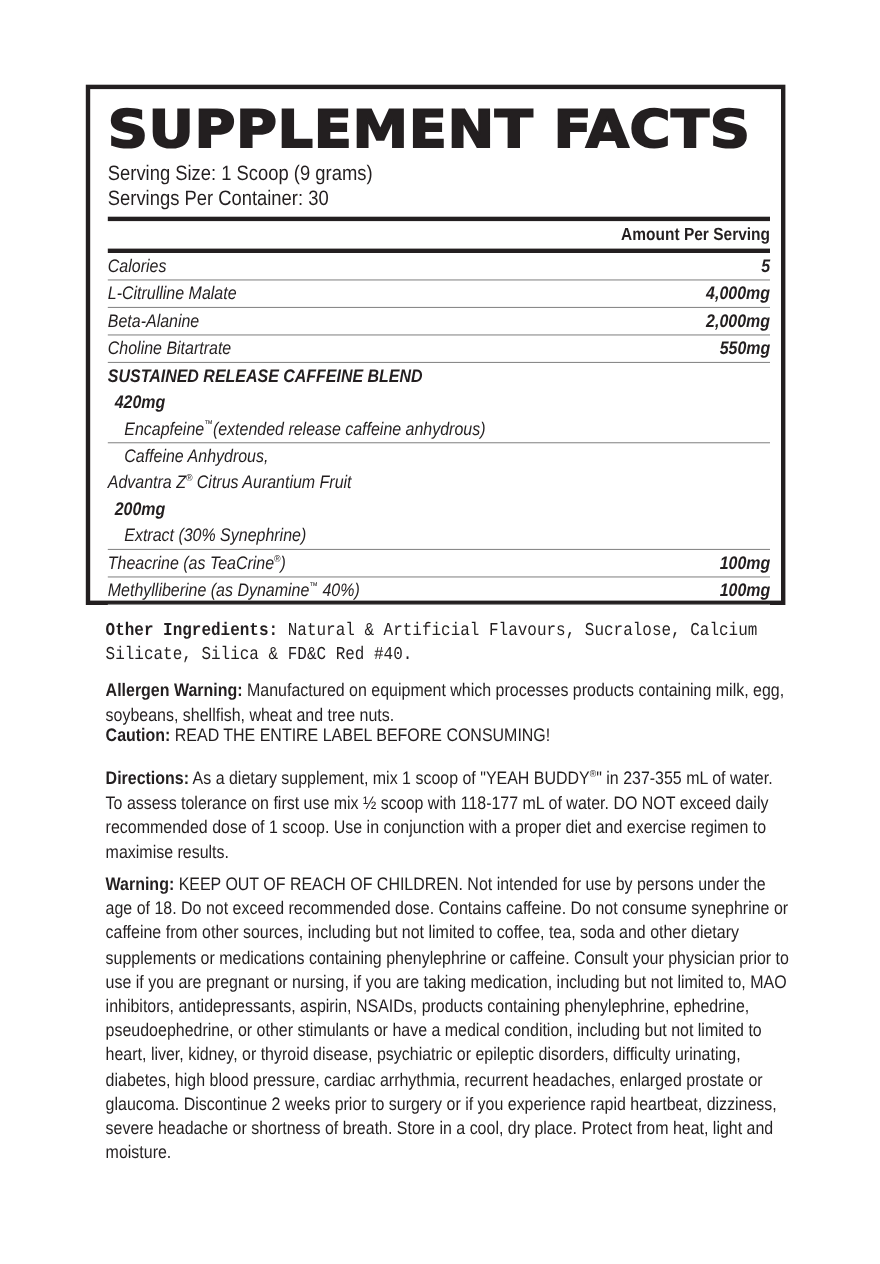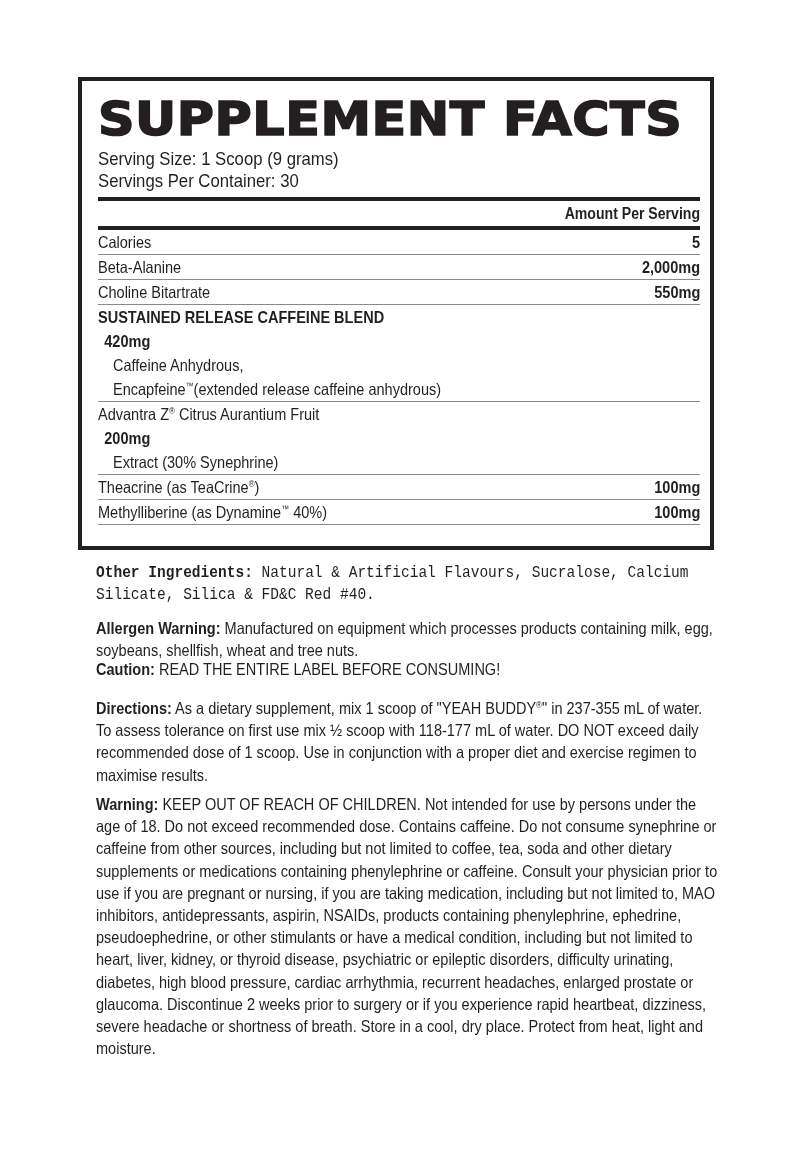--- a/index.html
+++ b/index.html
@@ -11,21 +11,21 @@
   .title {
     font-family: "DejaVu Sans", sans-serif; font-weight: 900; font-size: 47px;
     letter-spacing: 0.5px; line-height: 1; margin-top: 14px; transform: scaleX(1.08); transform-origin: left;
     -webkit-text-stroke: 1.6px #231f20; white-space: nowrap;
   }
   .serving { font-size: 19px; line-height: 22px; transform: scaleX(0.88); transform-origin: left; white-space: nowrap; }
   .serving.first { margin-top: 6px; }
   .thick-rule { height: 4px; background: #231f20; margin-top: 5px; }
   .aps { text-align: right; font-weight: bold; font-size: 16px; line-height: 22px; padding-top: 2px; transform: scaleX(0.88); transform-origin: right; }
   .thick-rule2 { height: 4px; background: #231f20; margin-top: 1px; }
-  .row { display: flex; justify-content: space-between; align-items: baseline; font-size: 16.5px; line-height: 24px; border-bottom: 1px solid #8a8a8a; }
+  .row { display: flex; justify-content: space-between; align-items: baseline; font-size: 16.5px; line-height: 24px; border-bottom: 1px solid #8a8a8a; font-style: italic; }
   .row.noline { border-bottom: none; flex-direction: column; }
   .row.heavy { border-bottom: 3px solid #231f20; }
   .row .n { transform: scaleX(0.88); transform-origin: left; white-space: nowrap; }
   .row .v { font-weight: bold; transform: scaleX(0.88); transform-origin: right; white-space: nowrap; }
   .row.bold .n { font-weight: bold; }
   .sub { padding-left: 17px; }
   sup { font-size: 9px; vertical-align: super; line-height: 0; }
   .text-block {
     position: absolute; left: 96px; width: 620px; font-size: 16.5px; line-height: 22.2px;
   }
@@ -41,37 +41,41 @@
   <div class="serving">Servings Per Container: 30</div>
   <div class="thick-rule"></div>
   <div class="aps">Amount Per Serving</div>
   <div class="thick-rule2"></div>
 
   <div class="row">
     <span class="n">Calories</span>
     <span class="v">5</span>
   </div>
   <div class="row">
+    <span class="n">L-Citrulline Malate</span>
+    <span class="v">4,000mg</span>
+  </div>
+  <div class="row">
     <span class="n">Beta-Alanine</span>
     <span class="v">2,000mg</span>
   </div>
   <div class="row">
     <span class="n">Choline Bitartrate</span>
     <span class="v">550mg</span>
   </div>
   <div class="row bold noline">
     <span class="n">SUSTAINED RELEASE CAFFEINE BLEND</span>
     <span class="v">420mg</span>
   </div>
+  <div class="row">
+    <span class="n sub"><span>Encapfeine</span><sup>™</sup><span>(extended release caffeine anhydrous)</span></span>
+    <span class="v"></span>
+  </div>
   <div class="row noline">
     <span class="n sub">Caffeine Anhydrous,</span>
-    <span class="v"></span>
-  </div>
-  <div class="row">
-    <span class="n sub"><span>Encapfeine</span><sup>™</sup><span>(extended release caffeine anhydrous)</span></span>
     <span class="v"></span>
   </div>
   <div class="row noline">
     <span class="n"><span>Advantra Z</span><sup>®</sup><span> Citrus Aurantium Fruit</span></span>
     <span class="v">200mg</span>
   </div>
   <div class="row">
     <span class="n sub">Extract (30% Synephrine)</span>
     <span class="v"></span>
   </div>

